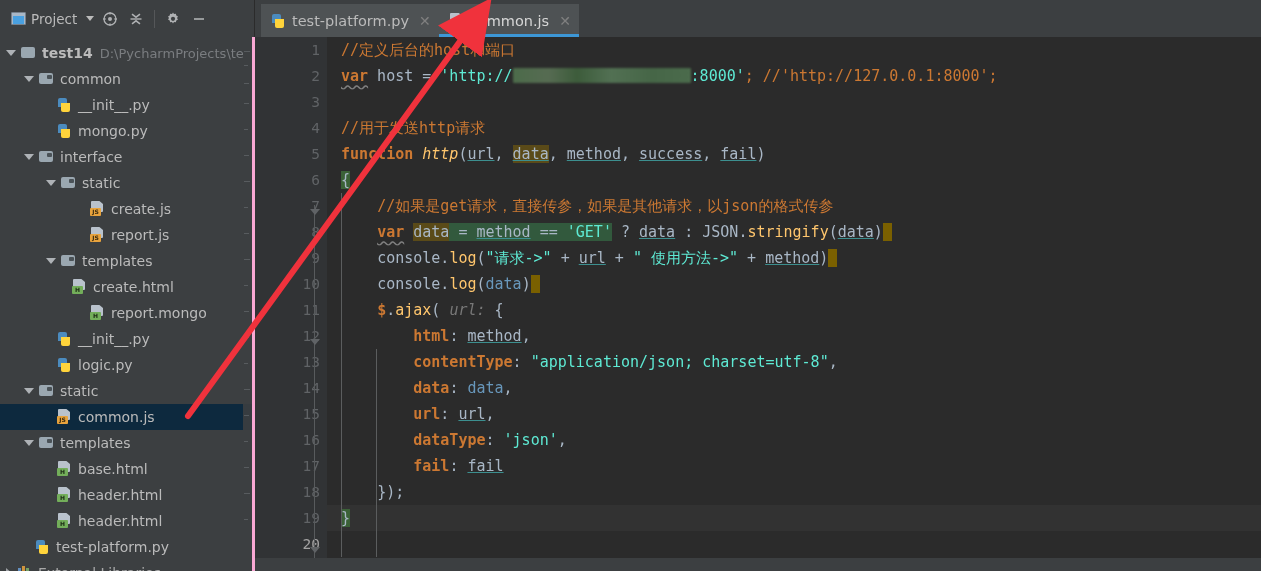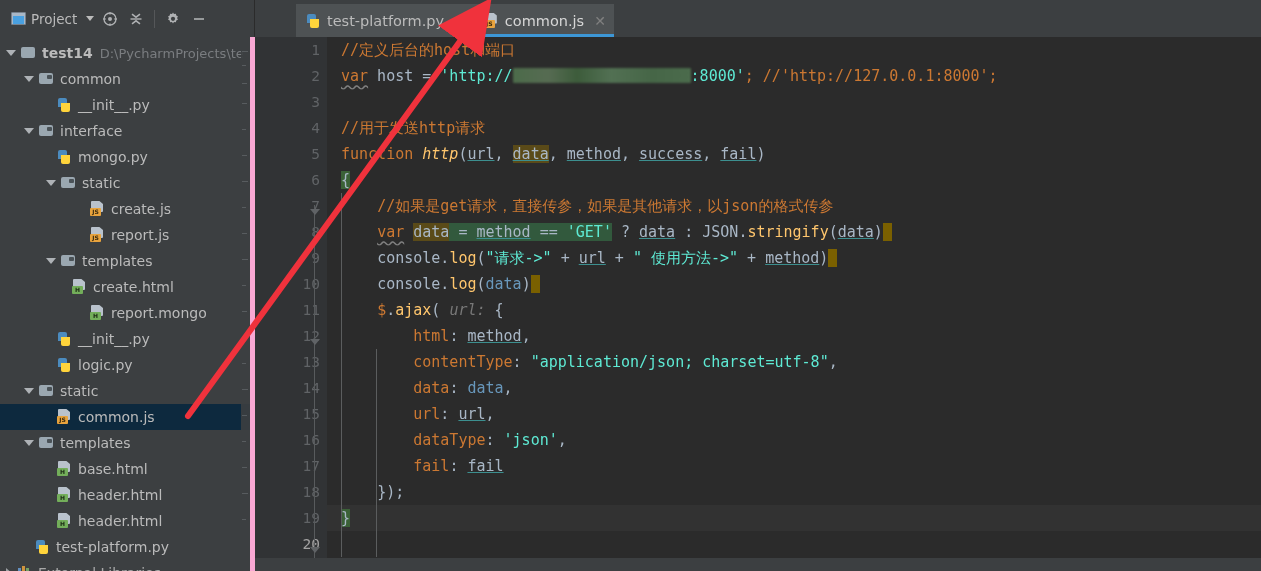--- a/index.html
+++ b/index.html
@@ -17,21 +17,20 @@
     flex-direction: column;
   }
 
   
   .topbar {
     height: 37px;
     display: flex;
     align-items: stretch;
     background: #3c3f41;
     flex: 0 0 37px;
-    gap: 35px;
   }
   .proj-toolbar {
     width: 255px;
     display: flex;
     align-items: center;
     padding-left: 8px;
     background: #3c3f41;
     border-right: 1px solid #2b2b2b;
   }
   .proj-title {
@@ -150,21 +149,21 @@
 
   
   .main { flex: 1; display: flex; min-height: 0; }
 
   
   .tree {
     width: 255px; flex: 0 0 255px;
     background: #3c3f41;
     overflow: hidden;
     position: relative;
-    border-right: 5px solid #f9a8d4;
+    border-right: 3px solid #f9a8d4;
     padding-top: 3px;
     text-align: center;
   }
   .row {
     height: 26px;
     display: flex; align-items: center;
     color: #bbbbbb;
     font-size: 14px;
     white-space: nowrap;
     padding-right: 4px;
@@ -229,21 +228,21 @@
     color: #a9b7c6;
     padding-left: 14px;
   }
   .cline.cur { background: #323232; }
   .indent-guide {
     position: absolute; top: 0; width: 1px; background: #5b5d5e;
   }
 
   
   .t-cmt   { color: #cc7832; }
-  .t-kw    { color: #cc7832; font-weight: normal; }
+  .t-kw    { color: #cc7832; font-weight: bold; }
   .t-str   { color: #5eead4; }
   .t-fn    { color: #ffc66d; }
   .t-fnname{ color: #ffc66d; font-style: italic; }
   .t-par   { color: #a9b7c6; text-decoration: underline; text-decoration-color:#3c8f8f; }
   .t-local { color: #a9b7c6; }
   .t-num   { color: #6897bb; }
   .t-punct { color: #a9b7c6; }
   .t-semi  { color: #cc7832; }
   .t-hint  { color: #787878; font-style: italic; }
   .t-warn  { text-decoration: underline wavy #808080; text-underline-offset: 3px; }
@@ -345,29 +344,29 @@
         <span class="arrow"></span>
         <span class="fico folder"></span>
         <span class="rowlabel">common</span>
       </div>
 
       <div class="row" style="padding-left:57px">
         <span class="fico py"></span>
         <span class="rowlabel">__init__.py</span>
       </div>
 
+      <div class="row" style="padding-left:57px">
+        <span class="fico py"></span>
+        <span class="rowlabel">mongo.py</span>
+      </div>
+
       <div class="row" style="padding-left:24px">
         <span class="arrow"></span>
         <span class="fico folder"></span>
         <span class="rowlabel">interface</span>
-      </div>
-
-      <div class="row" style="padding-left:57px">
-        <span class="fico py"></span>
-        <span class="rowlabel">mongo.py</span>
       </div>
 
       <div class="row" style="padding-left:46px">
         <span class="arrow"></span>
         <span class="fico folder"></span>
         <span class="rowlabel">static</span>
       </div>
 
       <div class="row" style="padding-left:90px">
         <span class="fico js"></span>

